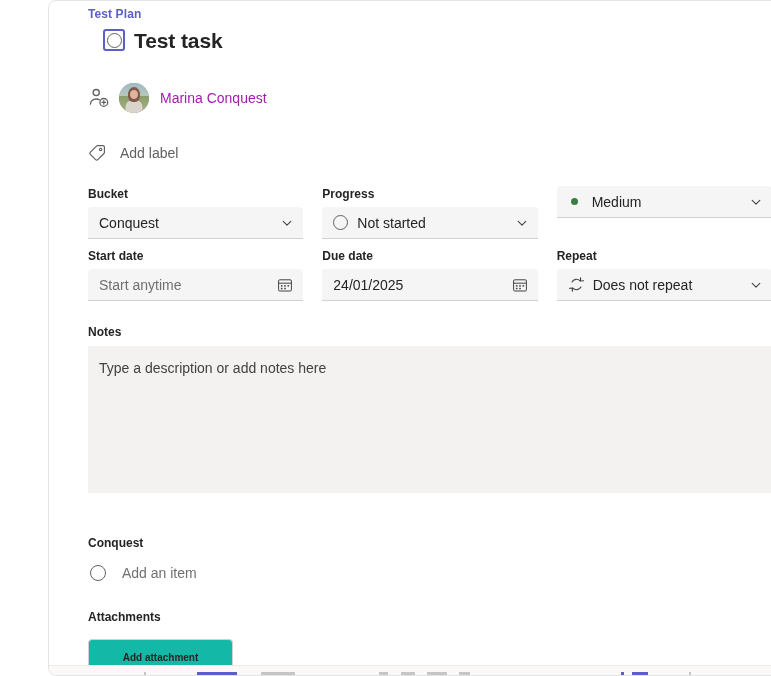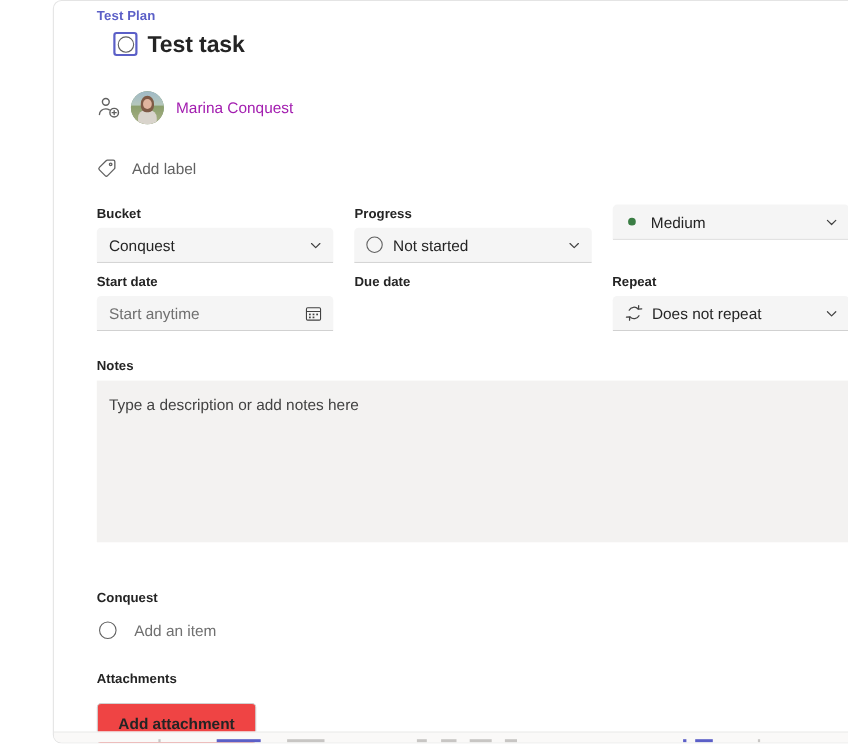--- a/index.html
+++ b/index.html
@@ -311,24 +311,24 @@
     width: 684px;
   }
   .add-attachment-btn {
     margin-top: 8px;
     height: 37px;
     min-width: 145px;
     display: inline-flex;
     align-items: center;
     justify-content: center;
     padding: 0 17px;
-    background: #ef4444;
+    background: #14b8a6;
     border: 1px solid #d1d1d1;
     border-radius: 4px;
-    font-size: 14px;
+    font-size: 10px;
     font-weight: 700;
     color: #242424;
     box-sizing: border-box;
     cursor: pointer;
   }
 
   
   .bottom-bar {
     position: absolute;
     left: 0;
@@ -453,20 +453,34 @@
               <rect x="10.5" y="8.1" width="1.6" height="1.5" fill="#424242" stroke="none"></rect>
               <rect x="3.9" y="10.8" width="1.6" height="1.5" fill="#424242" stroke="none"></rect>
               <rect x="7.2" y="10.8" width="1.6" height="1.5" fill="#424242" stroke="none"></rect>
             </svg>
           </span>
         </div>
       </div>
 
       <div class="field">
         <div class="field-label">Due date</div>
+        <div class="field-box">
+          <span class="field-value">24/01/2025</span>
+          <span class="cal-icon">
+            <svg viewBox="0 0 16 16" width="16" height="16" fill="none" stroke="#424242" stroke-width="1" stroke-linejoin="round">
+              <rect x="1.6" y="2.8" width="12.8" height="11.2" rx="1.1"></rect>
+              <path d="M1.6 6.2h12.8"></path>
+              <rect x="3.9" y="8.1" width="1.6" height="1.5" fill="#424242" stroke="none"></rect>
+              <rect x="7.2" y="8.1" width="1.6" height="1.5" fill="#424242" stroke="none"></rect>
+              <rect x="10.5" y="8.1" width="1.6" height="1.5" fill="#424242" stroke="none"></rect>
+              <rect x="3.9" y="10.8" width="1.6" height="1.5" fill="#424242" stroke="none"></rect>
+              <rect x="7.2" y="10.8" width="1.6" height="1.5" fill="#424242" stroke="none"></rect>
+            </svg>
+          </span>
+        </div>
       </div>
 
       <div class="field">
         <div class="field-label">Repeat</div>
         <div class="field-box">
           <span class="repeat-icon">
             <svg viewBox="0 0 17 17" width="17" height="17" fill="none" stroke="#424242" stroke-width="1.15" stroke-linecap="round" stroke-linejoin="round">
               <path d="M4.0 6.0a5 5 0 0 1 8.1-1.1"></path>
               <path d="M12.9 11.0a5 5 0 0 1-8.1 1.1"></path>
               <path d="M12.6 1.9l-.2 3.1 3.0-.3"></path>

